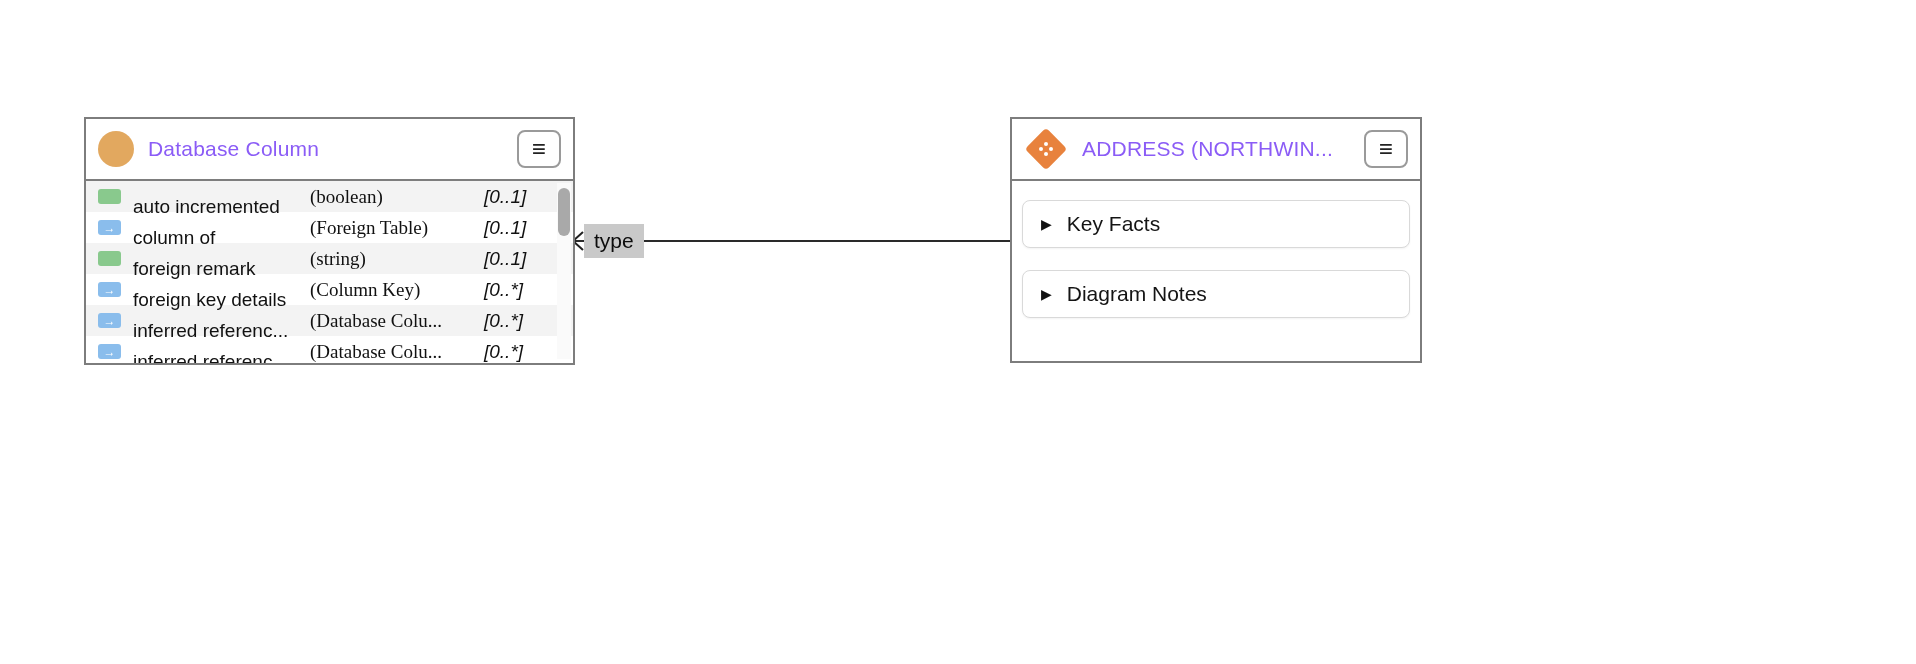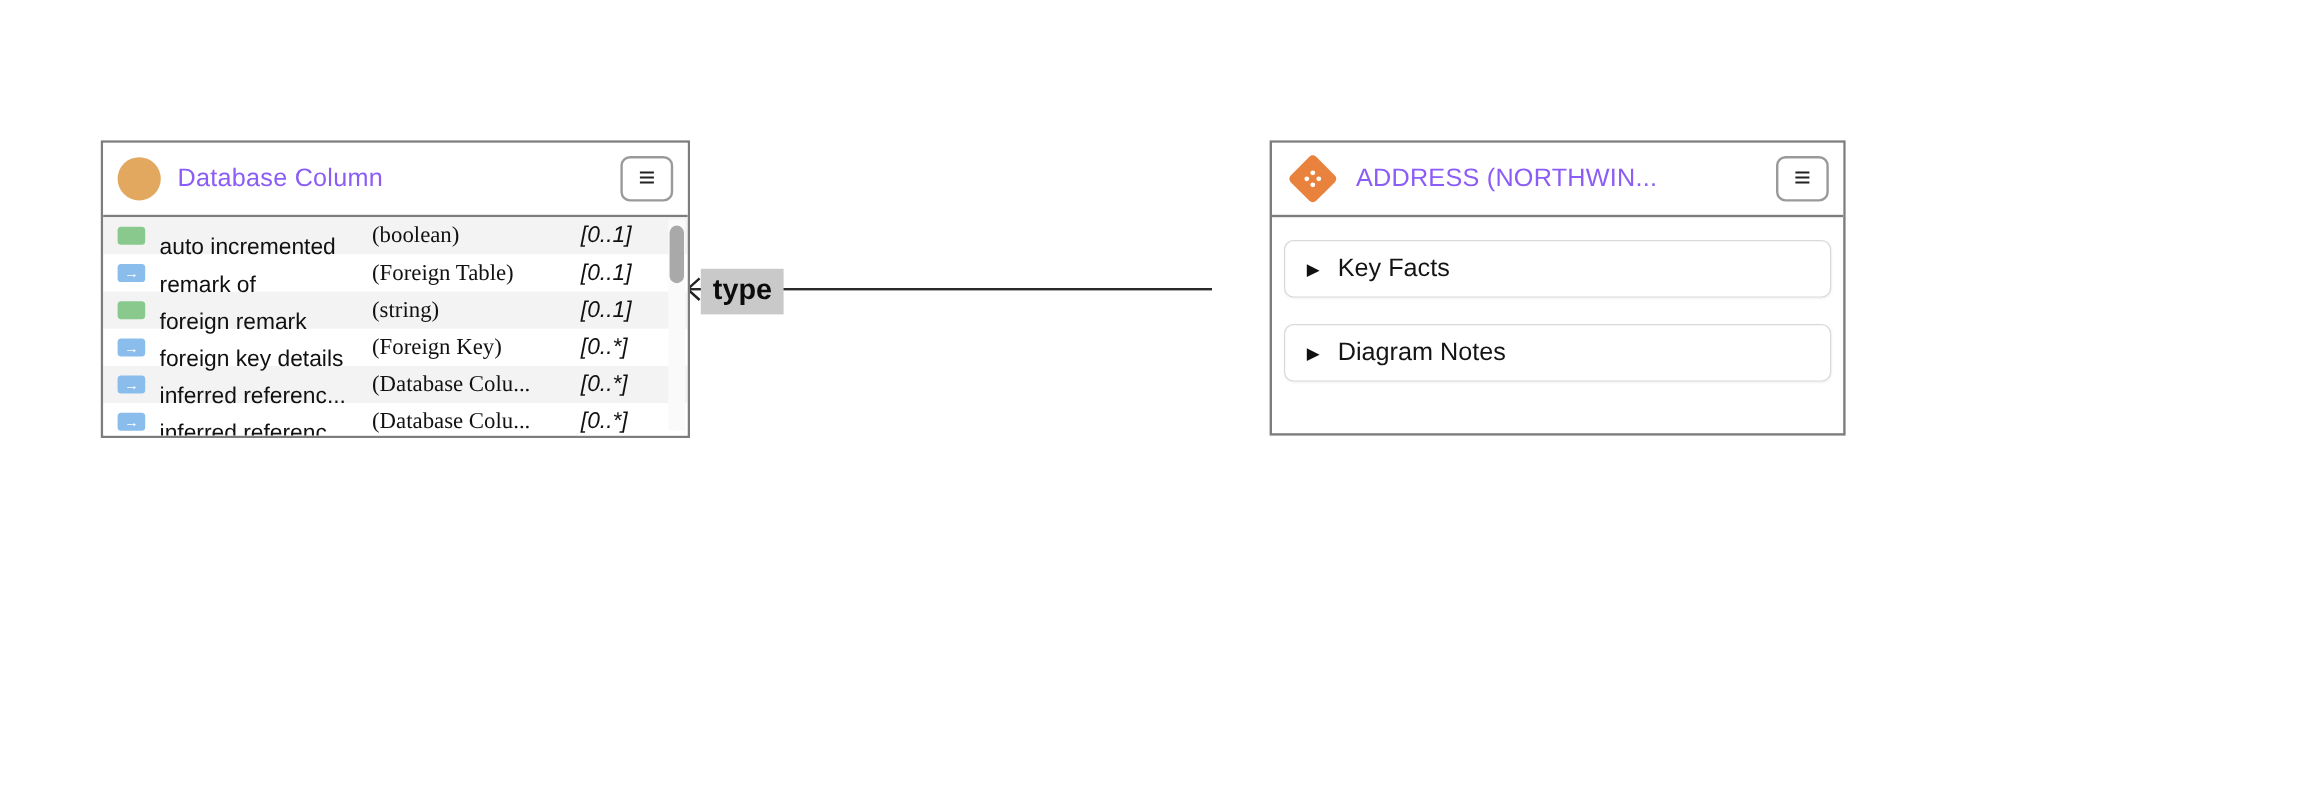--- a/index.html
+++ b/index.html
@@ -56,21 +56,21 @@
   .scroll-track {
     position: absolute; top: 2px; right: 2px; width: 14px; height: 176px;
     background: #fafafa;
   }
   .scroll-thumb {
     position: absolute; top: 5px; right: 1px; width: 12px; height: 48px;
     background: #a9a9a9; border-radius: 6px;
   }
 
   
-  #right-node { left: 1058px; top: 117px; width: 480px; height: 246px; }
+  #right-node { left: 1010px; top: 117px; width: 412px; height: 246px; }
   .diamond-wrap {
     width: 44px; height: 44px; flex: none; display: flex;
     align-items: center; justify-content: center;
   }
   .diamond {
     width: 30px; height: 30px; background: #e8823d; border-radius: 4px;
     transform: rotate(45deg); display: flex; align-items: center;
     justify-content: center;
   }
   .diamond svg { transform: rotate(-45deg); display: block; }
@@ -84,22 +84,22 @@
   .expander { font-size: 14px; color: #111; flex: none; line-height: 1; }
 
   
   .edge-line {
     position: absolute; left: 575px; top: 240px; width: 435px; height: 0;
     border-top: 2px solid #2a2a2a;
   }
   .edge-arrow { position: absolute; left: 571px; top: 230px; }
   .edge-label {
     position: absolute; left: 584px; top: 224px;
-    background: #c9c9c9; color: #0c0c0c; font-size: 24px;
-    padding: 4px 10px 5px 10px; line-height: 1.2; white-space: nowrap; font-weight: bold;
+    background: #c9c9c9; color: #0c0c0c; font-size: 21px;
+    padding: 4px 10px 5px 10px; line-height: 1.2; white-space: nowrap;
   }
 </style>
 </head>
 <body>
 
 <div class="canvas">
 
   <div class="edge-line"></div>
   <span class="edge-arrow">
     <svg width="14" height="22" viewBox="0 0 14 22">
@@ -120,36 +120,36 @@
       <div class="prop-row">
         <span class="chip attribute"></span>
         <span class="prop-name">auto incremented</span>
         <span class="prop-type">(boolean)</span>
         <span class="prop-card">[0..1]</span>
       </div>
       <div class="prop-row">
         <span class="chip relation">
             <span>→</span>
           </span>
-        <span class="prop-name">remark of</span>
+        <span class="prop-name">column of</span>
         <span class="prop-type">(Foreign Table)</span>
         <span class="prop-card">[0..1]</span>
       </div>
       <div class="prop-row">
         <span class="chip attribute"></span>
         <span class="prop-name">foreign remark</span>
         <span class="prop-type">(string)</span>
         <span class="prop-card">[0..1]</span>
       </div>
       <div class="prop-row">
         <span class="chip relation">
             <span>→</span>
           </span>
         <span class="prop-name">foreign key details</span>
-        <span class="prop-type">(Foreign Key)</span>
+        <span class="prop-type">(Column Key)</span>
         <span class="prop-card">[0..*]</span>
       </div>
       <div class="prop-row">
         <span class="chip relation">
             <span>→</span>
           </span>
         <span class="prop-name">inferred referenc...</span>
         <span class="prop-type">(Database Colu...</span>
         <span class="prop-card">[0..*]</span>
       </div>

